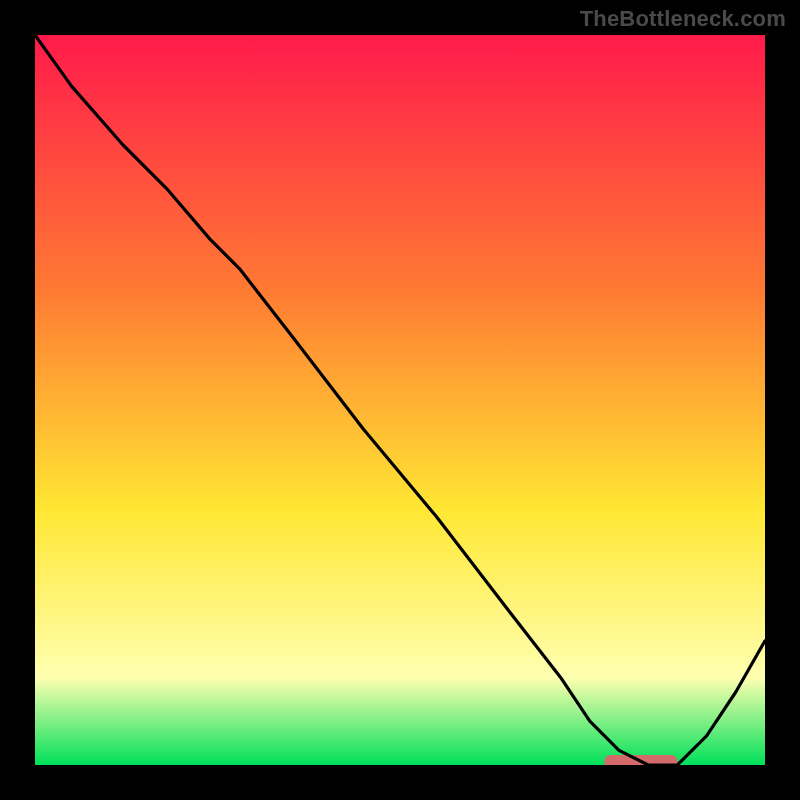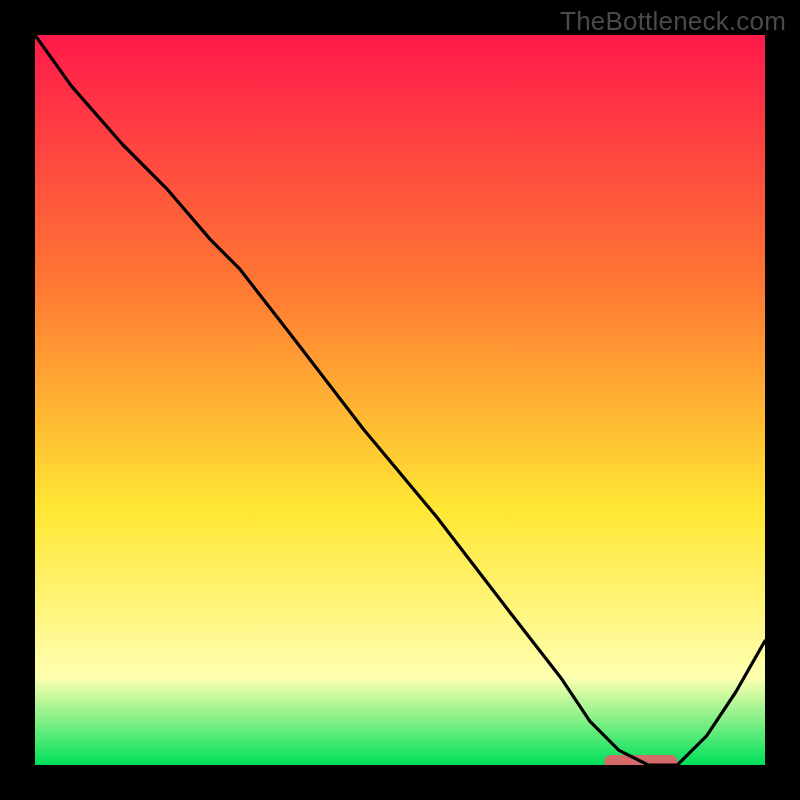--- a/index.html
+++ b/index.html
@@ -14,22 +14,22 @@
   .stage {
     position: relative;
     width: 800px;
     height: 800px;
   }
   .watermark {
     position: absolute;
     top: 6px;
     right: 14px;
     color: #4a4a4a;
-    font-size: 26px;
-    font-weight: 400;
+    font-size: 22px;
+    font-weight: 700;
     letter-spacing: 0.2px;
     user-select: none;
     margin-left: 45px;
   }
   .plot {
     position: absolute;
     left: 35px;
     top: 35px;
     width: 730px;
     height: 730px;

